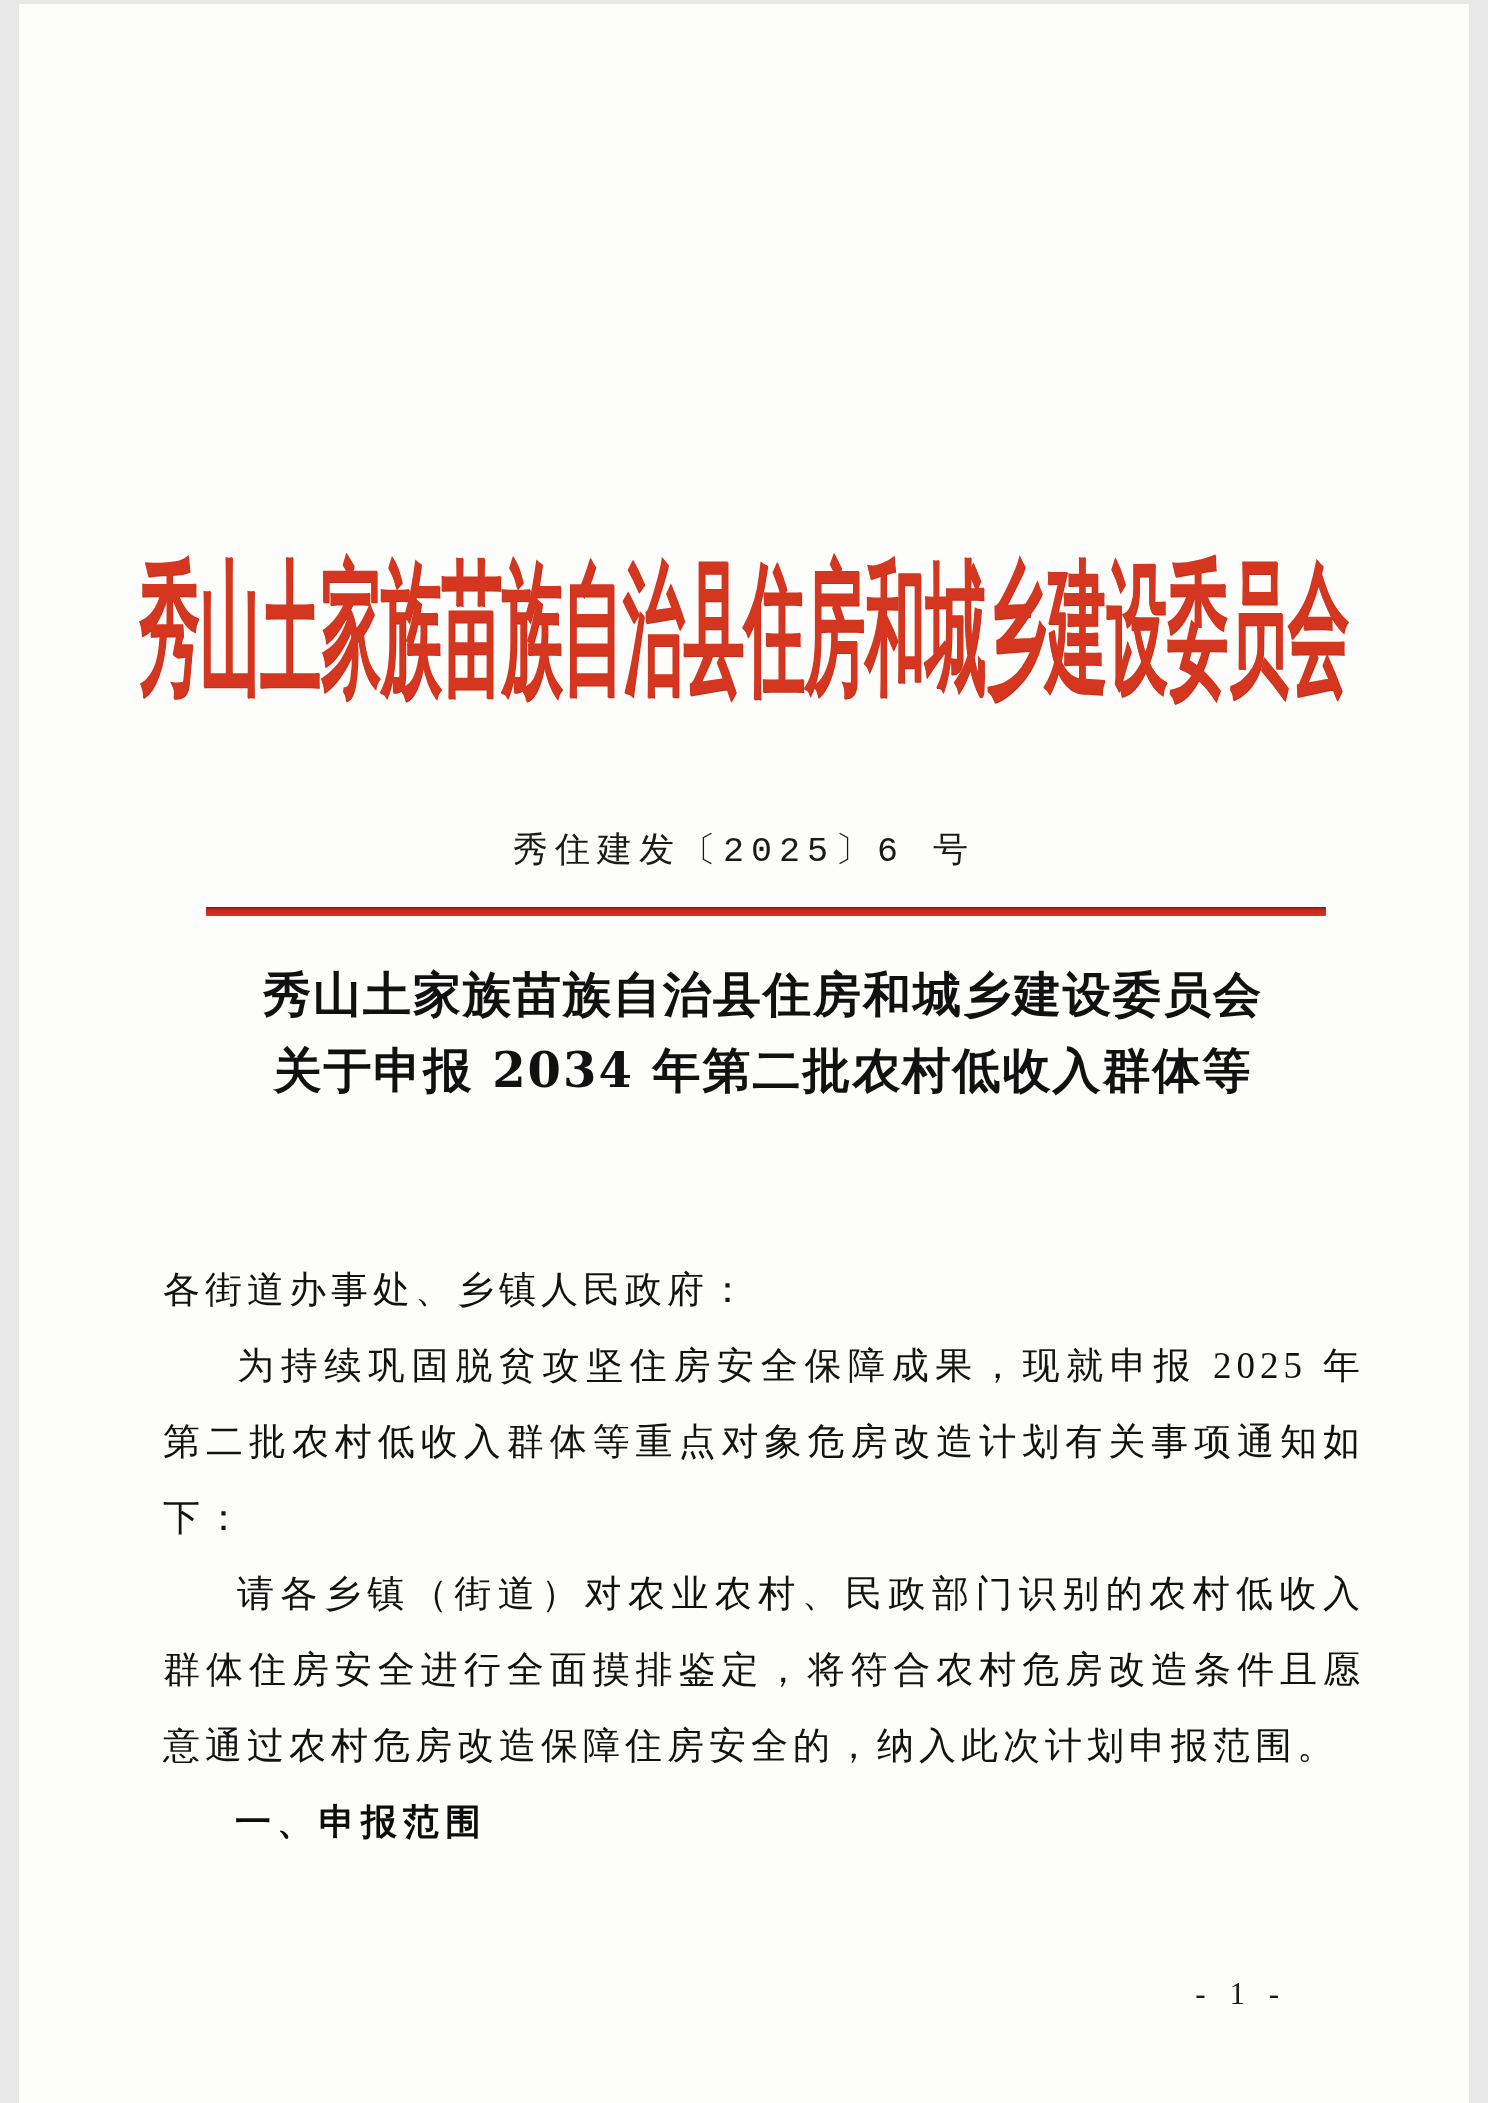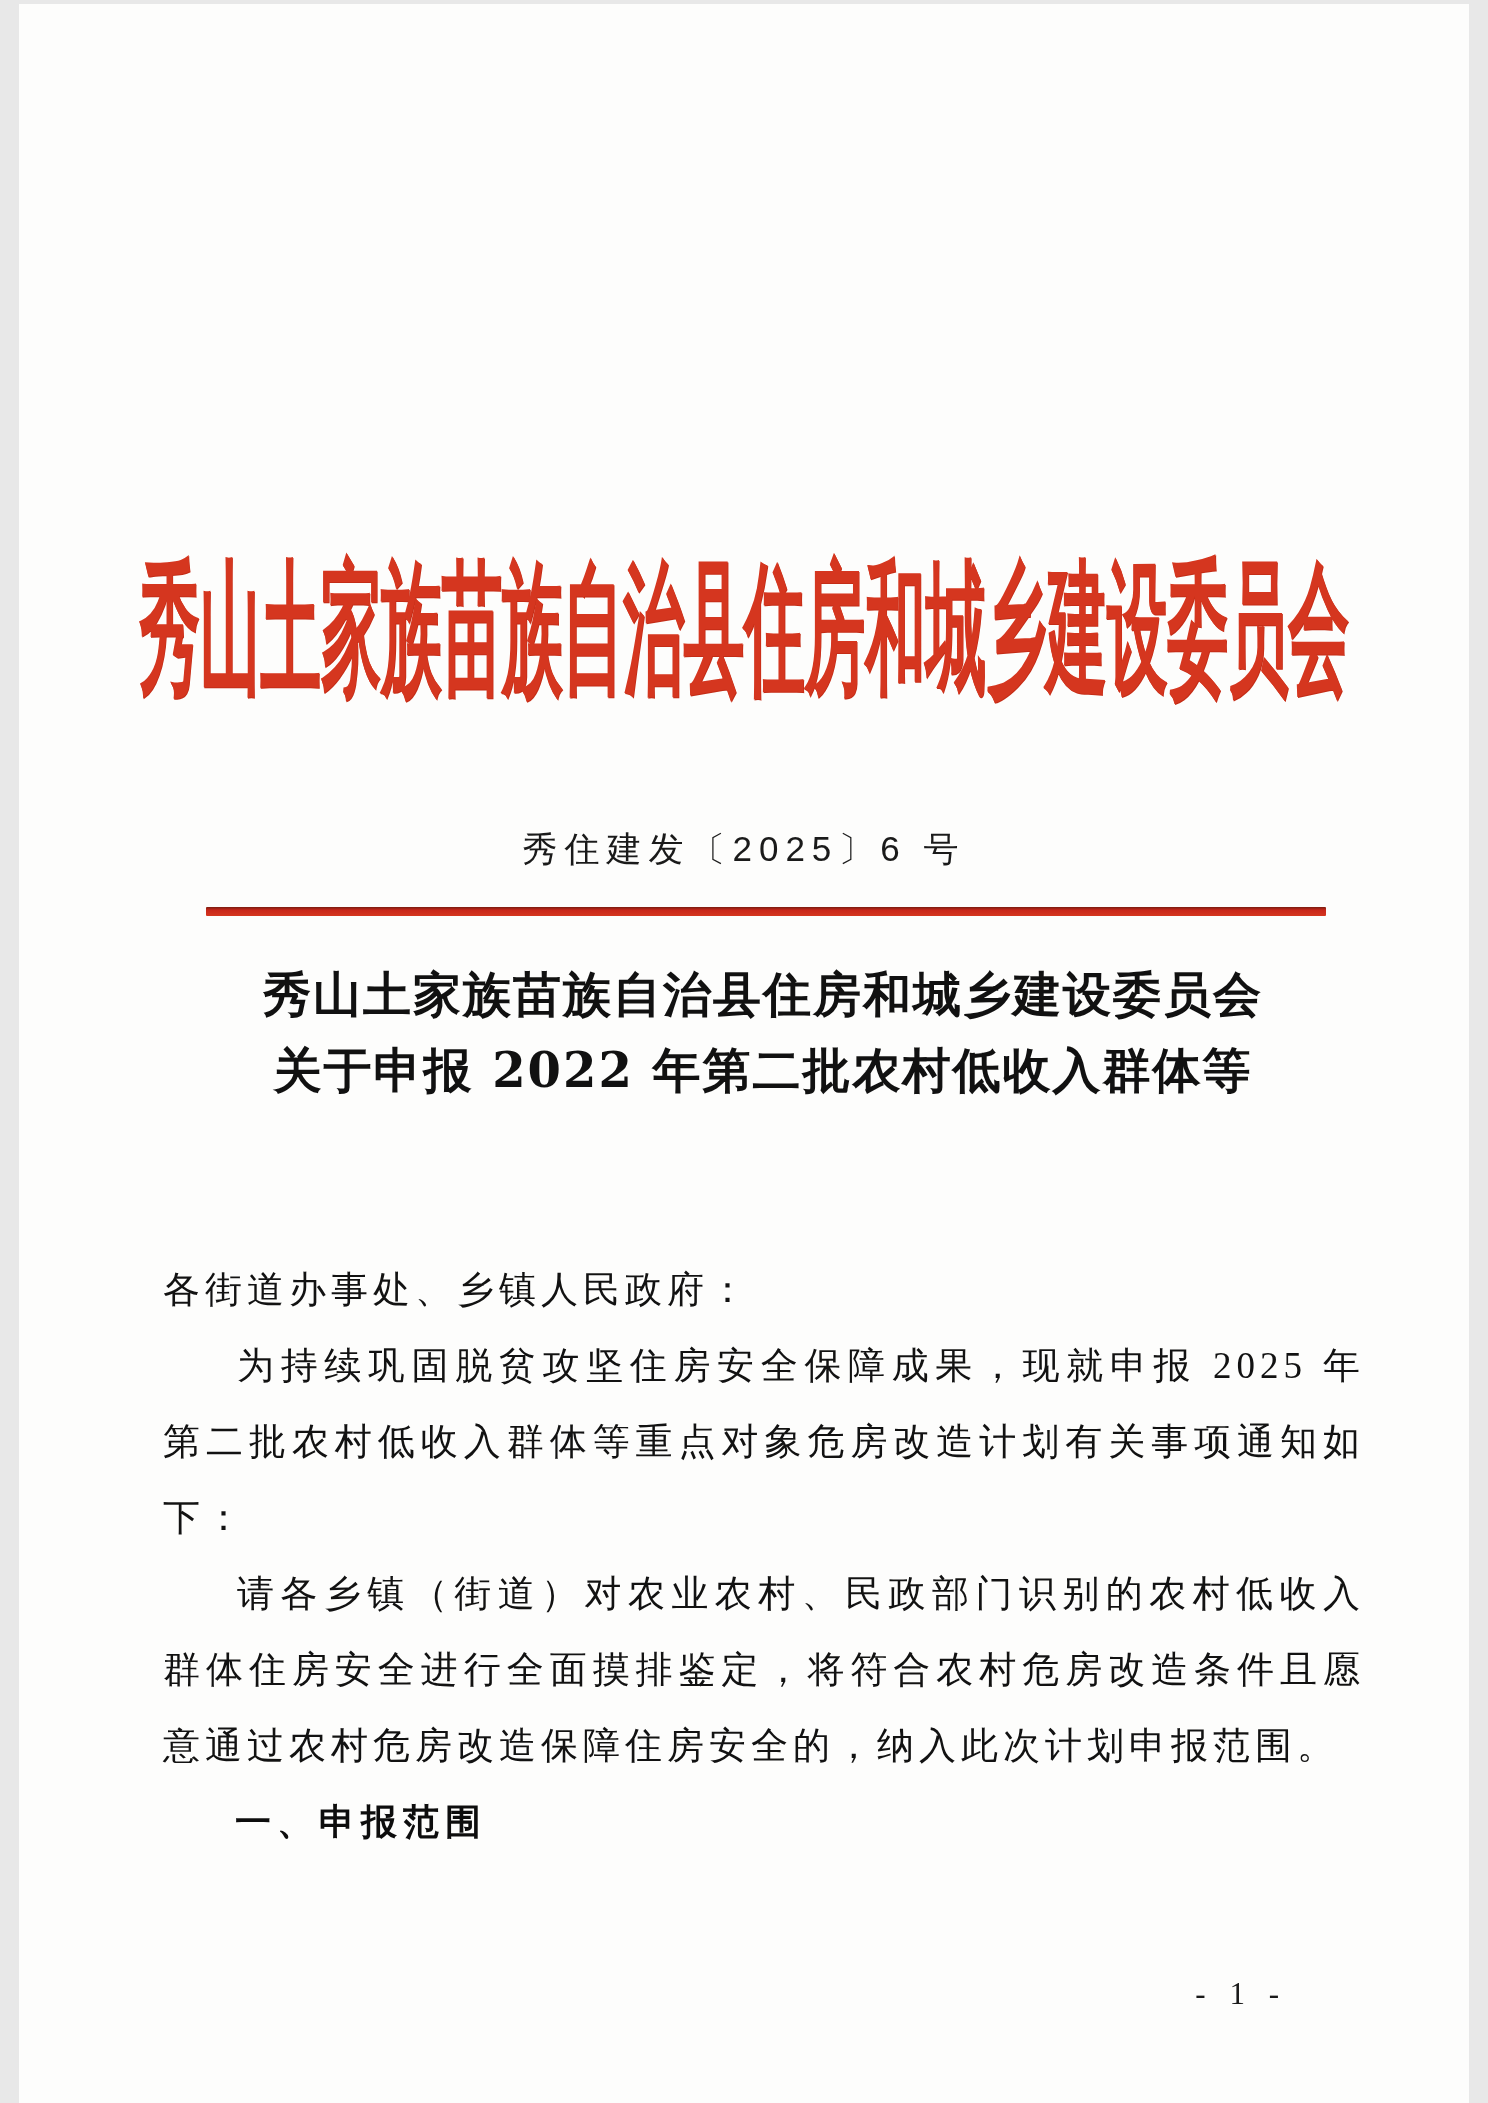--- a/index.html
+++ b/index.html
@@ -42,21 +42,21 @@
   
   .doc-number {
     position: absolute;
     top: 822px;
     left: 0;
     width: 100%;
     text-align: center;
     font-size: 35px;
     letter-spacing: 7px;
     color: #1a1a1a;
-    font-family: Liberation Sans, sans-serif;
+    font-family: Liberation Mono, monospace;
   }
 
   
   .red-rule {
     position: absolute;
     top: 903px;
     left: 187px;
     width: 1120px;
     height: 9px;
     background: linear-gradient(to bottom, #7a1d10 0%, #c9271a 35%, #d5361f 100%);
@@ -121,21 +121,21 @@
   <div class="masthead">
     <span class="masthead-text">秀山土家族苗族自治县住房和城乡建设委员会</span>
   </div>
 
   <div class="doc-number">秀住建发〔2025〕6 号</div>
 
   <div class="red-rule"></div>
 
   <h1 class="doc-title">
     <span class="title-line">秀山土家族苗族自治县住房和城乡建设委员会</span>
-    <span class="title-line">关于申报 2022 年第二批农村低收入群体等</span>
+    <span class="title-line">关于申报 2034 年第二批农村低收入群体等</span>
   </h1>
 
   <div class="doc-body">
     <p>各街道办事处、乡镇人民政府：</p>
     <p class="indent">为持续巩固脱贫攻坚住房安全保障成果，现就申报 2025 年第二批农村低收入群体等重点对象危房改造计划有关事项通知如下：</p>
     <p class="indent">请各乡镇（街道）对农业农村、民政部门识别的农村低收入群体住房安全进行全面摸排鉴定，将符合农村危房改造条件且愿意通过农村危房改造保障住房安全的，纳入此次计划申报范围。</p>
     <p class="indent section-heading">一、申报范围</p>
   </div>
 
   <div class="page-number">- 1 -</div>

